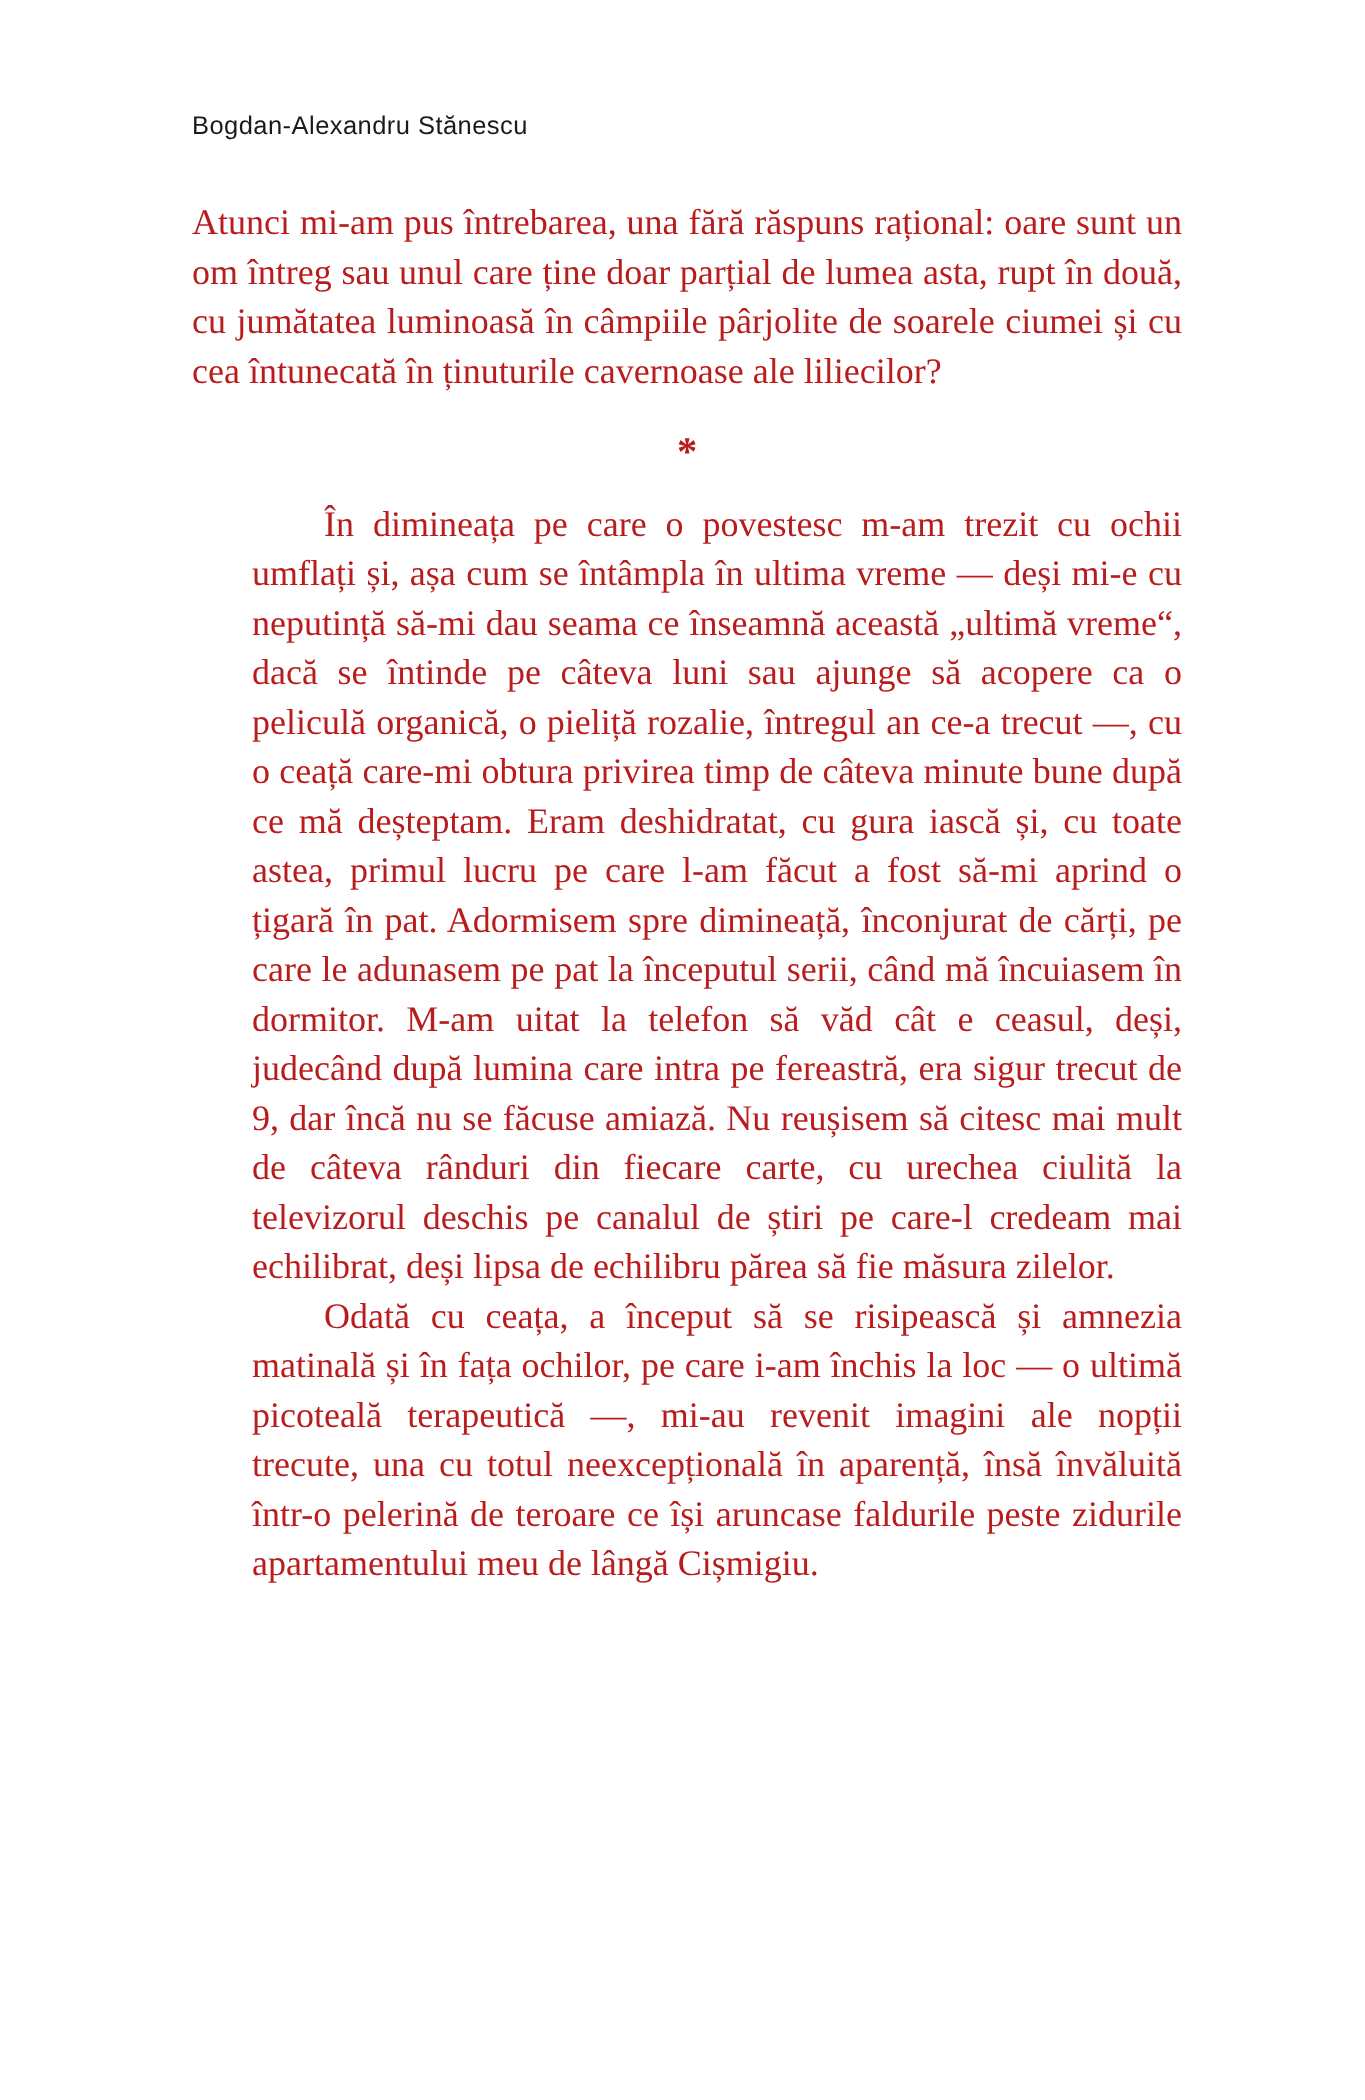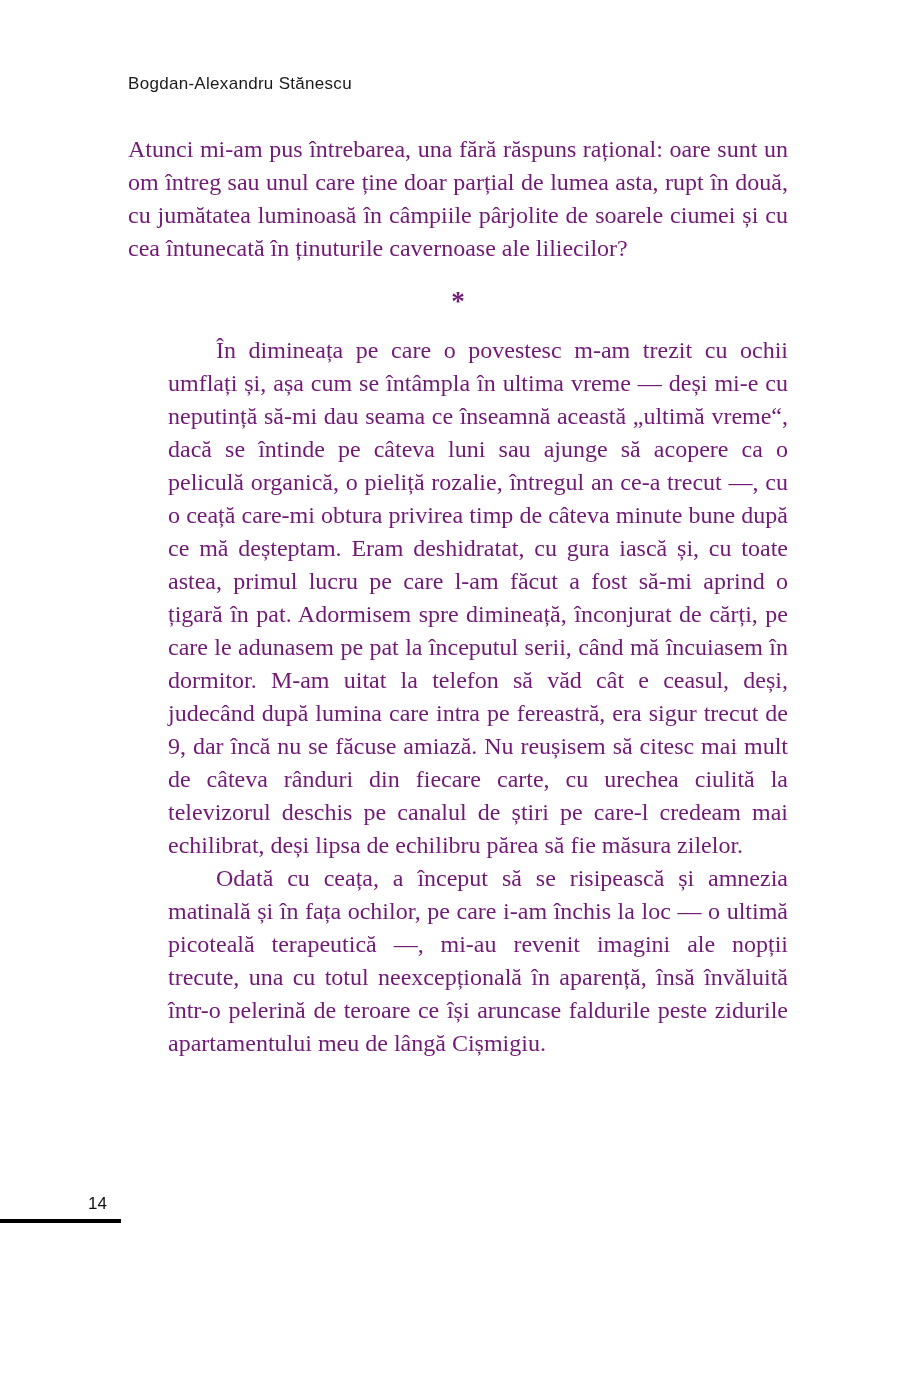--- a/index.html
+++ b/index.html
@@ -23,21 +23,21 @@
     color: #1a1a1a;
   }
   .body-text {
     position: absolute;
     top: 133px;
     left: 128px;
     width: 660px;
     font-size: 24px;
     line-height: 33px;
     text-align: justify;
-    color: #701a75;
+    color: #b91c1c;
   }
   .para { margin: 0; }
   .para.indent { text-indent: 48px; margin-left: 40px; }
   .separator {
     text-align: center;
     font-size: 27px;
     font-weight: bold;
     line-height: 33px;
     margin: 20px 0 16px 0;
   }
@@ -75,18 +75,14 @@
   <div class="body-text">
     <p class="para">Atunci mi-am pus întrebarea, una fără răspuns rațional: oare sunt un om întreg sau unul care ține doar parțial de lumea asta, rupt în două, cu jumătatea luminoasă în câmpiile pârjolite de soarele ciumei și cu cea întunecată în ținuturile cavernoase ale liliecilor?</p>
 
     <div class="separator">*</div>
 
     <p class="para indent">În dimineața pe care o povestesc m-am trezit cu ochii umflați și, așa cum se întâmpla în ultima vreme — deși mi-e cu neputință să-mi dau seama ce înseamnă această „ultimă vreme“, dacă se întinde pe câteva luni sau ajunge să acopere ca o peliculă organică, o pieliță rozalie, întregul an ce-a trecut —, cu o ceață care-mi obtura privirea timp de câteva minute bune după ce mă deșteptam. Eram deshidratat, cu gura iască și, cu toate astea, primul lucru pe care l-am făcut a fost să-mi aprind o țigară în pat. Adormisem spre dimineață, înconjurat de cărți, pe care le adunasem pe pat la începutul serii, când mă încuiasem în dormitor. M-am uitat la telefon să văd cât e ceasul, deși, judecând după lumina care intra pe fereastră, era sigur trecut de 9, dar încă nu se făcuse amiază. Nu reușisem să citesc mai mult de câteva rânduri din fiecare carte, cu urechea ciulită la televizorul deschis pe canalul de știri pe care-l credeam mai echilibrat, deși lipsa de echilibru părea să fie măsura zilelor.</p>
 
     <p class="para indent">Odată cu ceața, a început să se risipească și amnezia matinală și în fața ochilor, pe care i-am închis la loc — o ultimă picoteală terapeutică —, mi-au revenit imagini ale nopții trecute, una cu totul neexcepțională în aparență, însă învăluită într-o pelerină de teroare ce își aruncase faldurile peste zidurile apartamentului meu de lângă Cișmigiu.</p>
   </div>
 
-  <div class="footer">
-    <span class="page-number">14</span>
-    <div class="footer-rule"></div>
-  </div>
 
 </div>
 
 </body></html>

